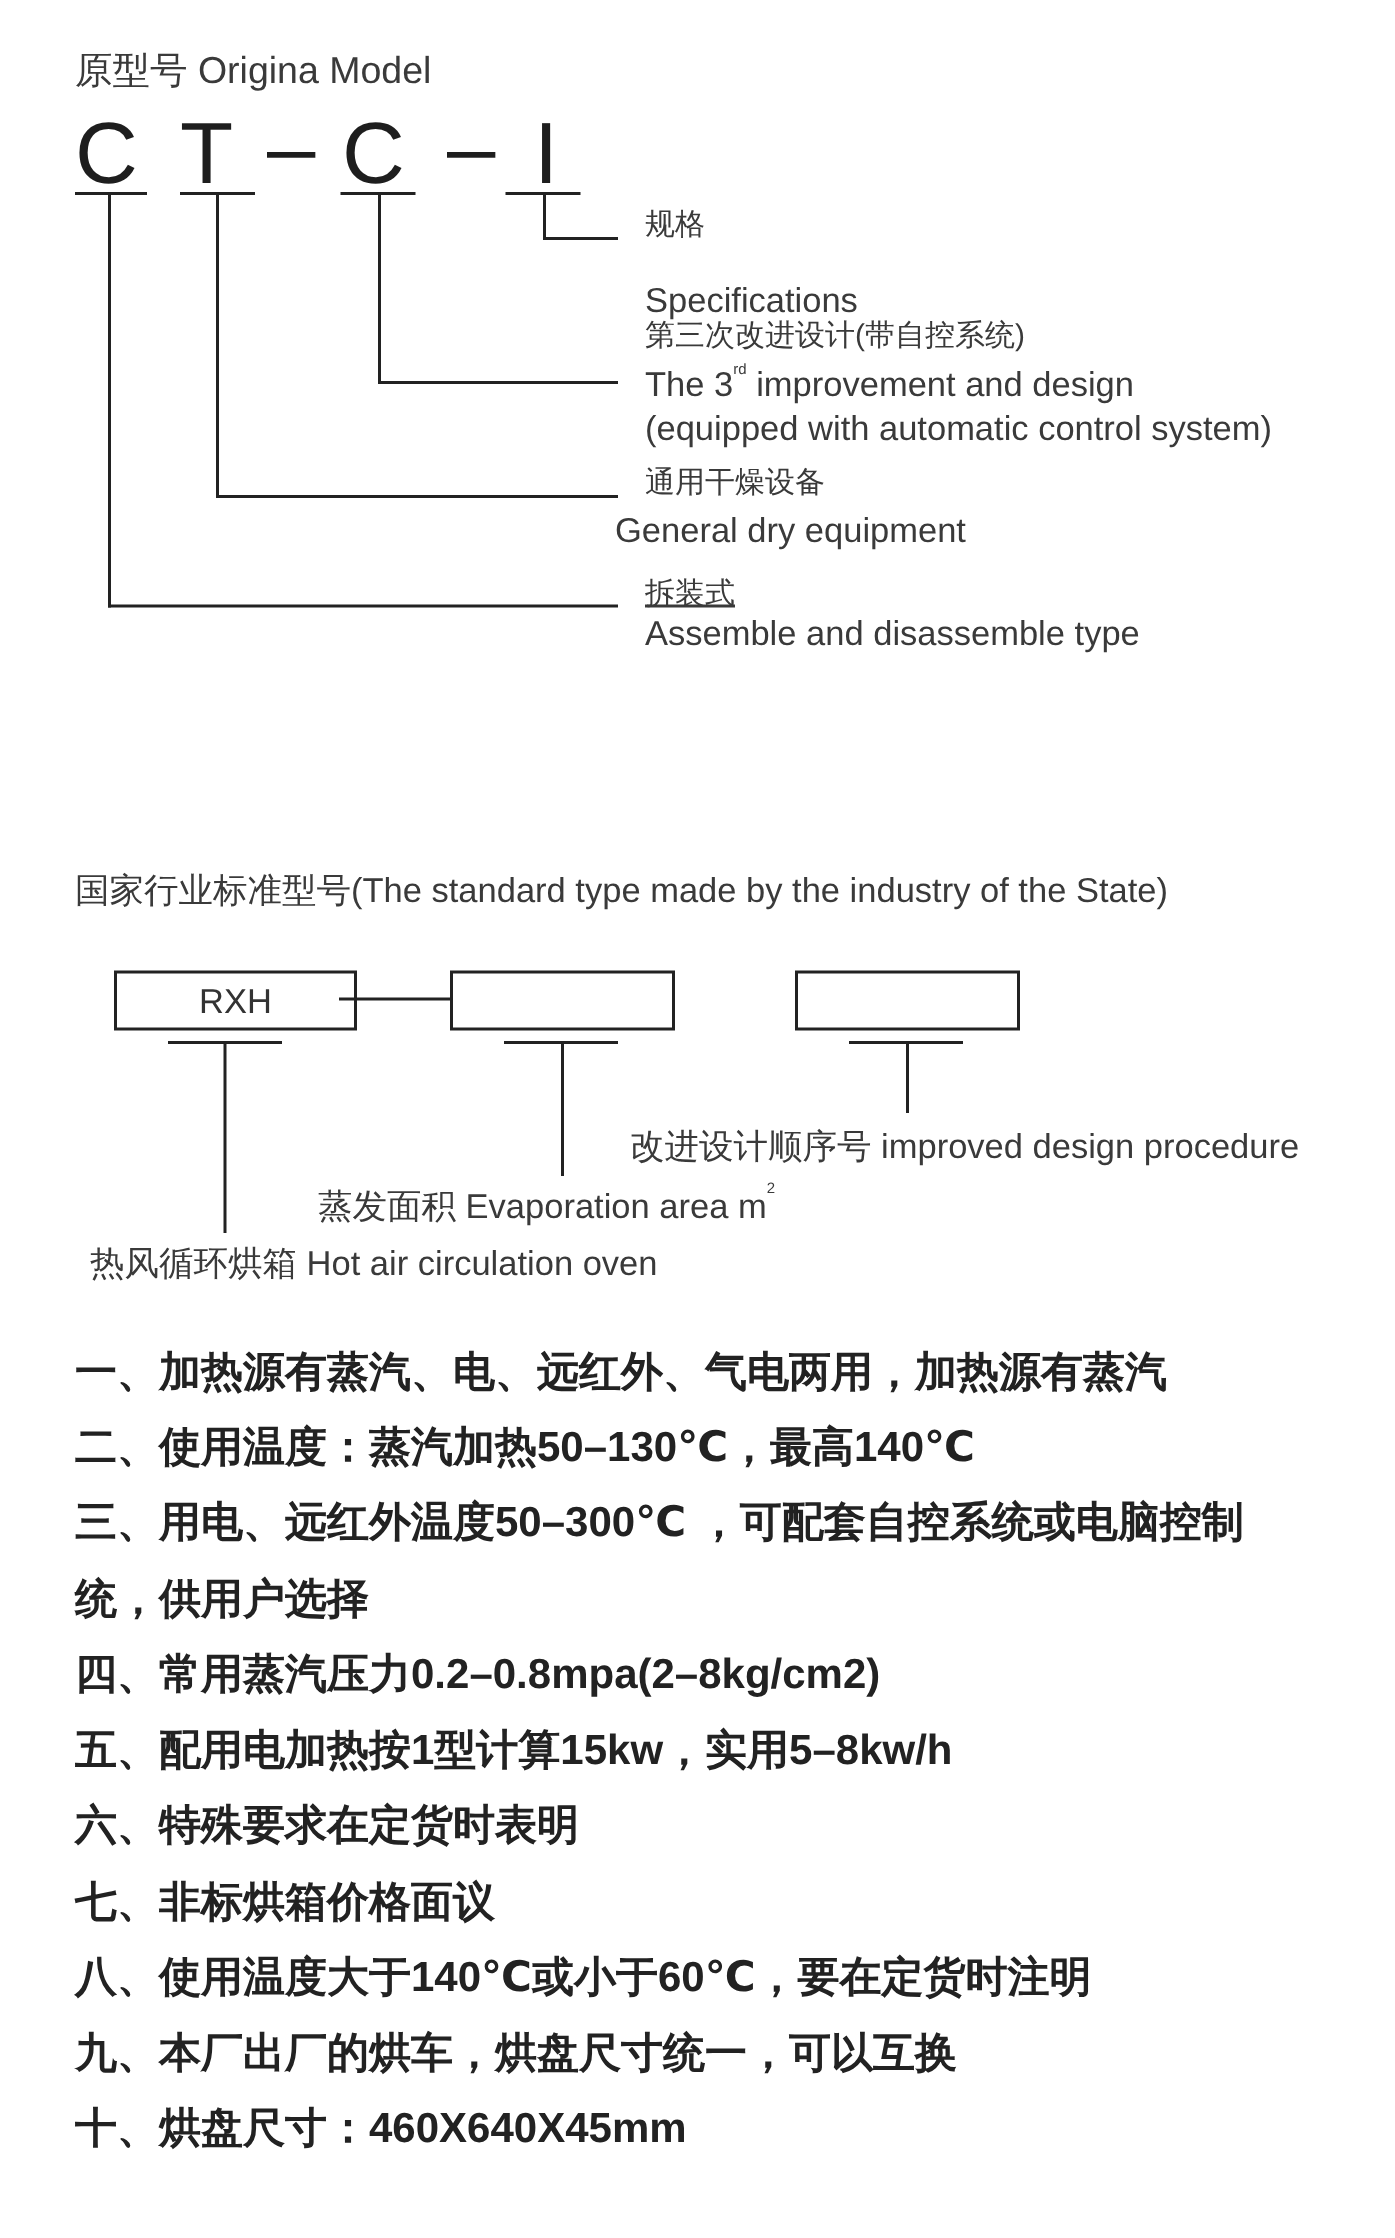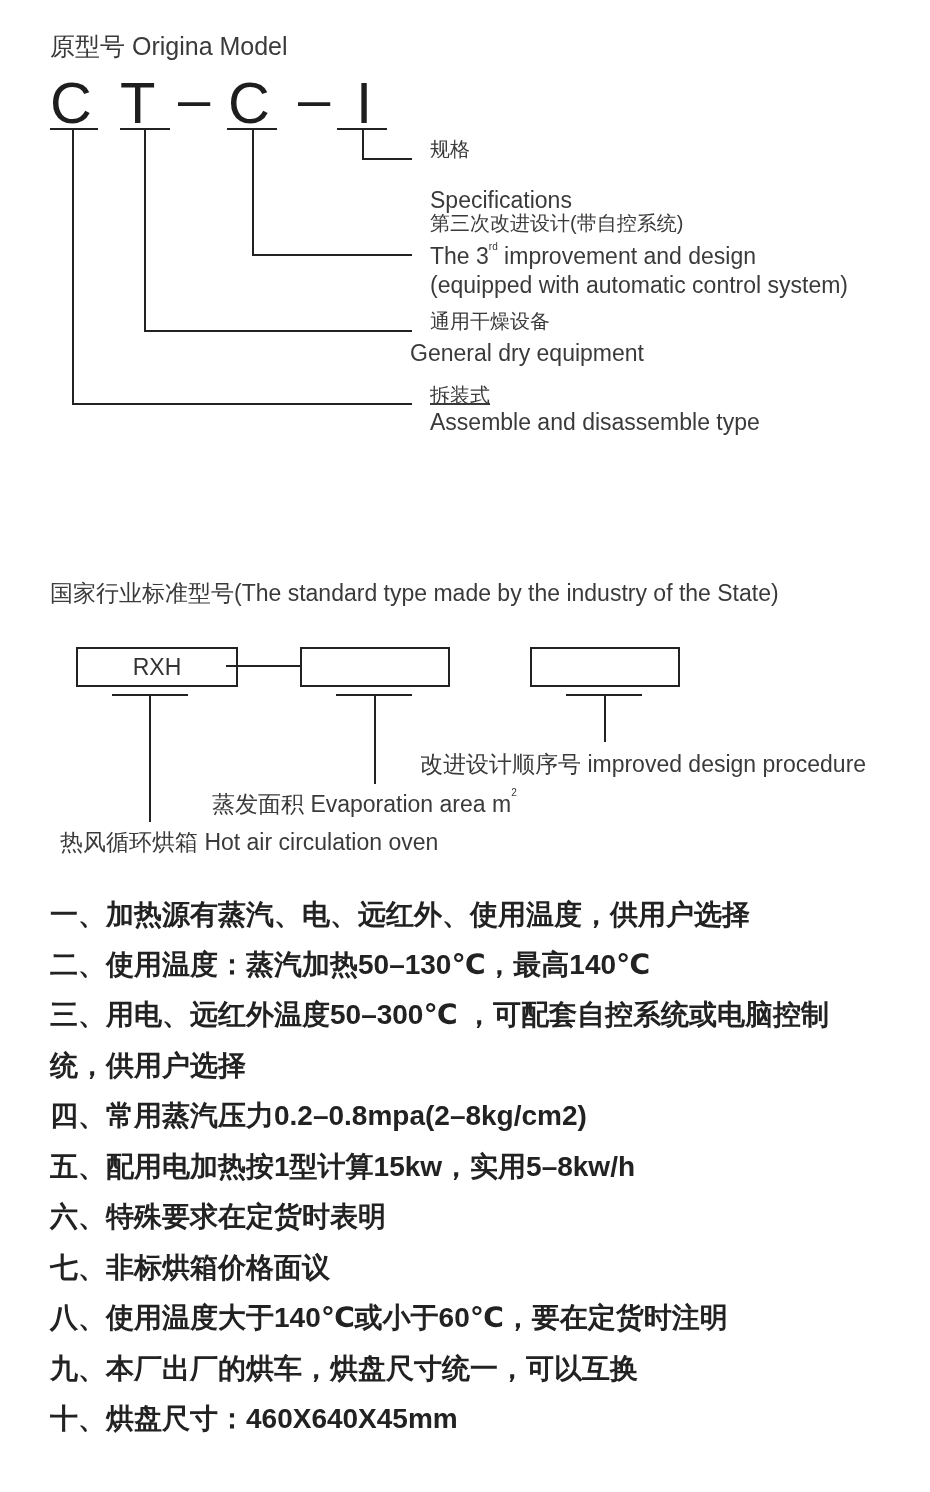--- a/index.html
+++ b/index.html
@@ -73,21 +73,21 @@
 <div class="line" style="left:149px;top:696px;width:2px;height:126px;"></div>
 <div class="line" style="left:336px;top:694px;width:76px;height:2px;"></div>
 <div class="line" style="left:374px;top:696px;width:2px;height:88px;"></div>
 <div class="line" style="left:566px;top:694px;width:76px;height:2px;"></div>
 <div class="line" style="left:604px;top:696px;width:2px;height:46px;"></div>
 
 <div class="abs en-label light" style="left:420px;top:749px;">改进设计顺序号 improved design procedure</div>
 <div class="abs en-label light" style="left:212px;top:789px;"><span>蒸发面积 Evaporation area m</span><sup>2</sup></div>
 <div class="abs en-label light" style="left:60px;top:827px;">热风循环烘箱 Hot air circulation oven</div>
 
-<div class="abs spec" style="left:50px;top:896px;">一、加热源有蒸汽、电、远红外、使用温度，供用户选择</div>
+<div class="abs spec" style="left:50px;top:896px;">一、加热源有蒸汽、电、远红外、气电两用，加热源有蒸汽</div>
 <div class="abs spec" style="left:50px;top:946px;">二、使用温度：蒸汽加热50–130℃，最高140℃</div>
 <div class="abs spec" style="left:50px;top:996px;">三、用电、远红外温度50–300℃ ，可配套自控系统或电脑控制</div>
 <div class="abs spec" style="left:50px;top:1047px;">统，供用户选择</div>
 <div class="abs spec" style="left:50px;top:1097px;">四、常用蒸汽压力0.2–0.8mpa(2–8kg/cm2)</div>
 <div class="abs spec" style="left:50px;top:1148px;">五、配用电加热按1型计算15kw，实用5–8kw/h</div>
 <div class="abs spec" style="left:50px;top:1198px;">六、特殊要求在定货时表明</div>
 <div class="abs spec" style="left:50px;top:1249px;">七、非标烘箱价格面议</div>
 <div class="abs spec" style="left:50px;top:1299px;">八、使用温度大于140℃或小于60℃，要在定货时注明</div>
 <div class="abs spec" style="left:50px;top:1350px;">九、本厂出厂的烘车，烘盘尺寸统一，可以互换</div>
 <div class="abs spec" style="left:50px;top:1400px;">十、烘盘尺寸：460X640X45mm</div>

